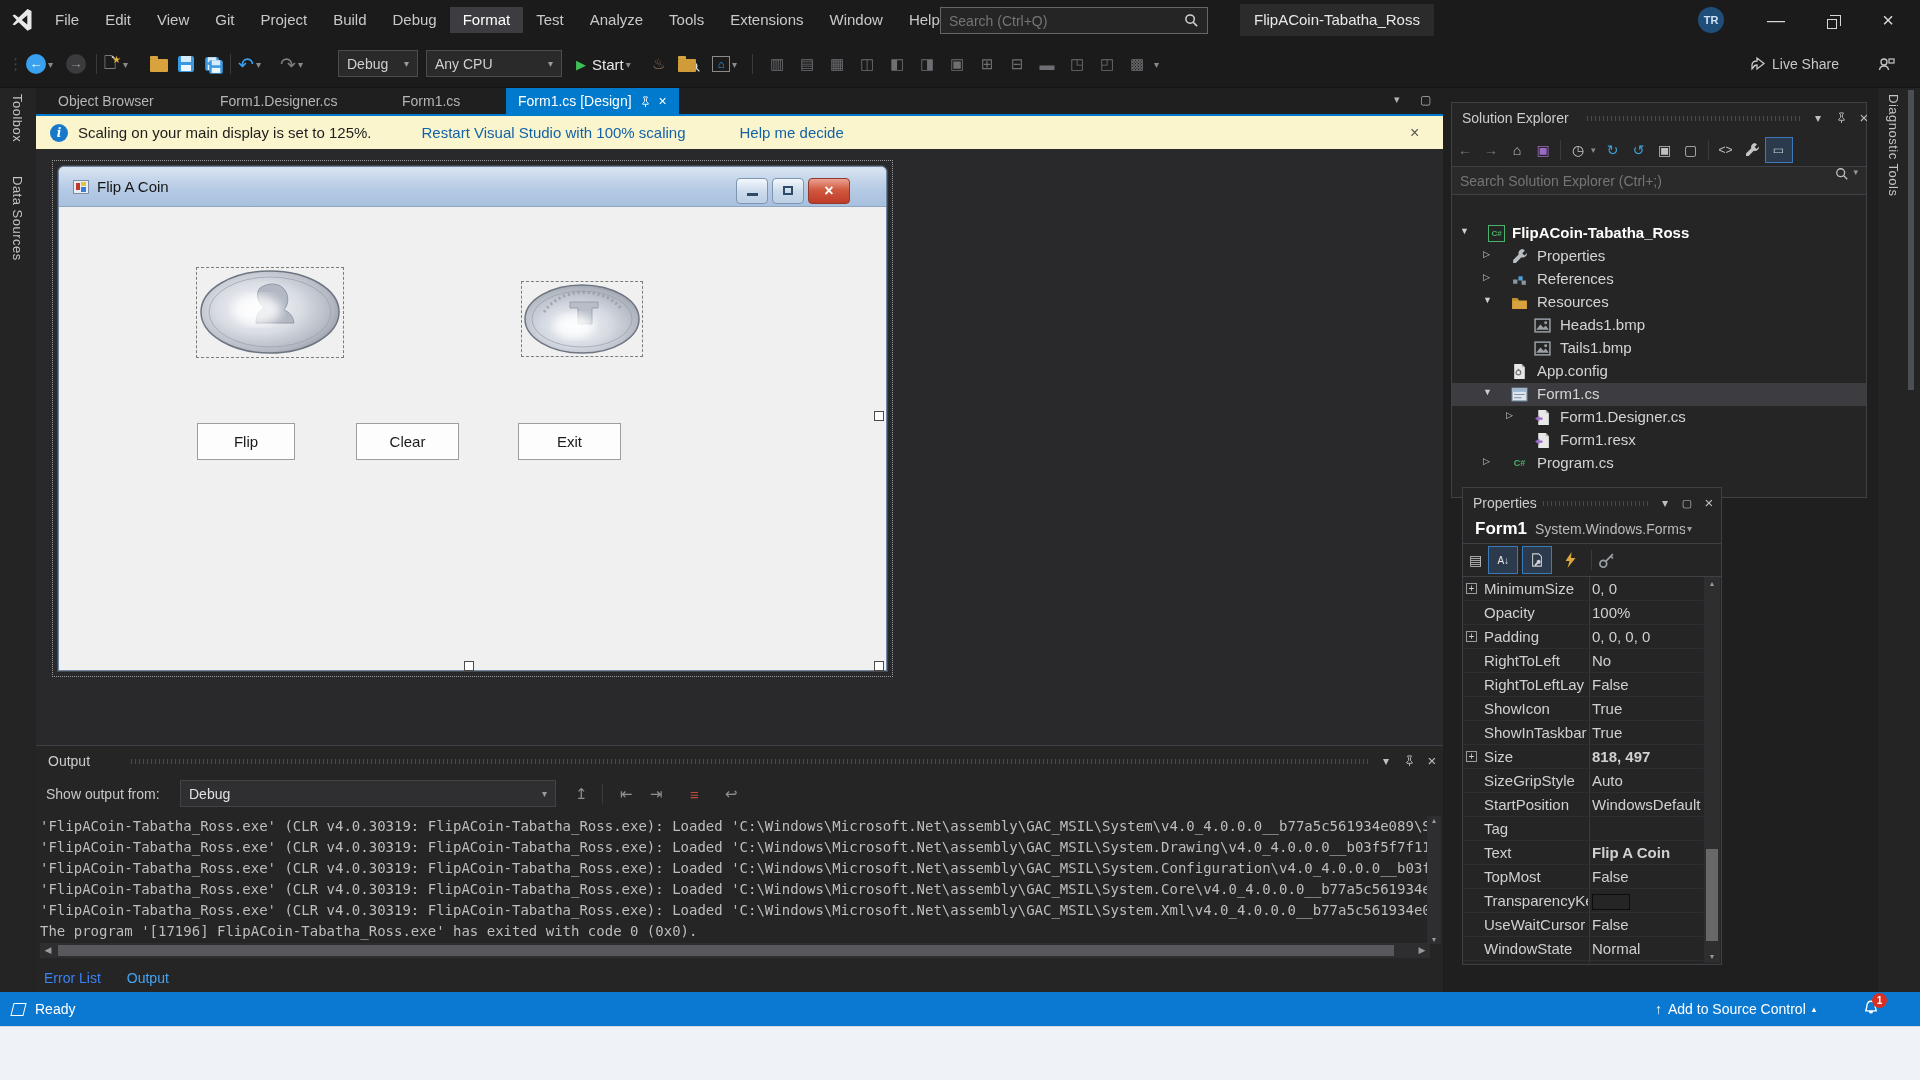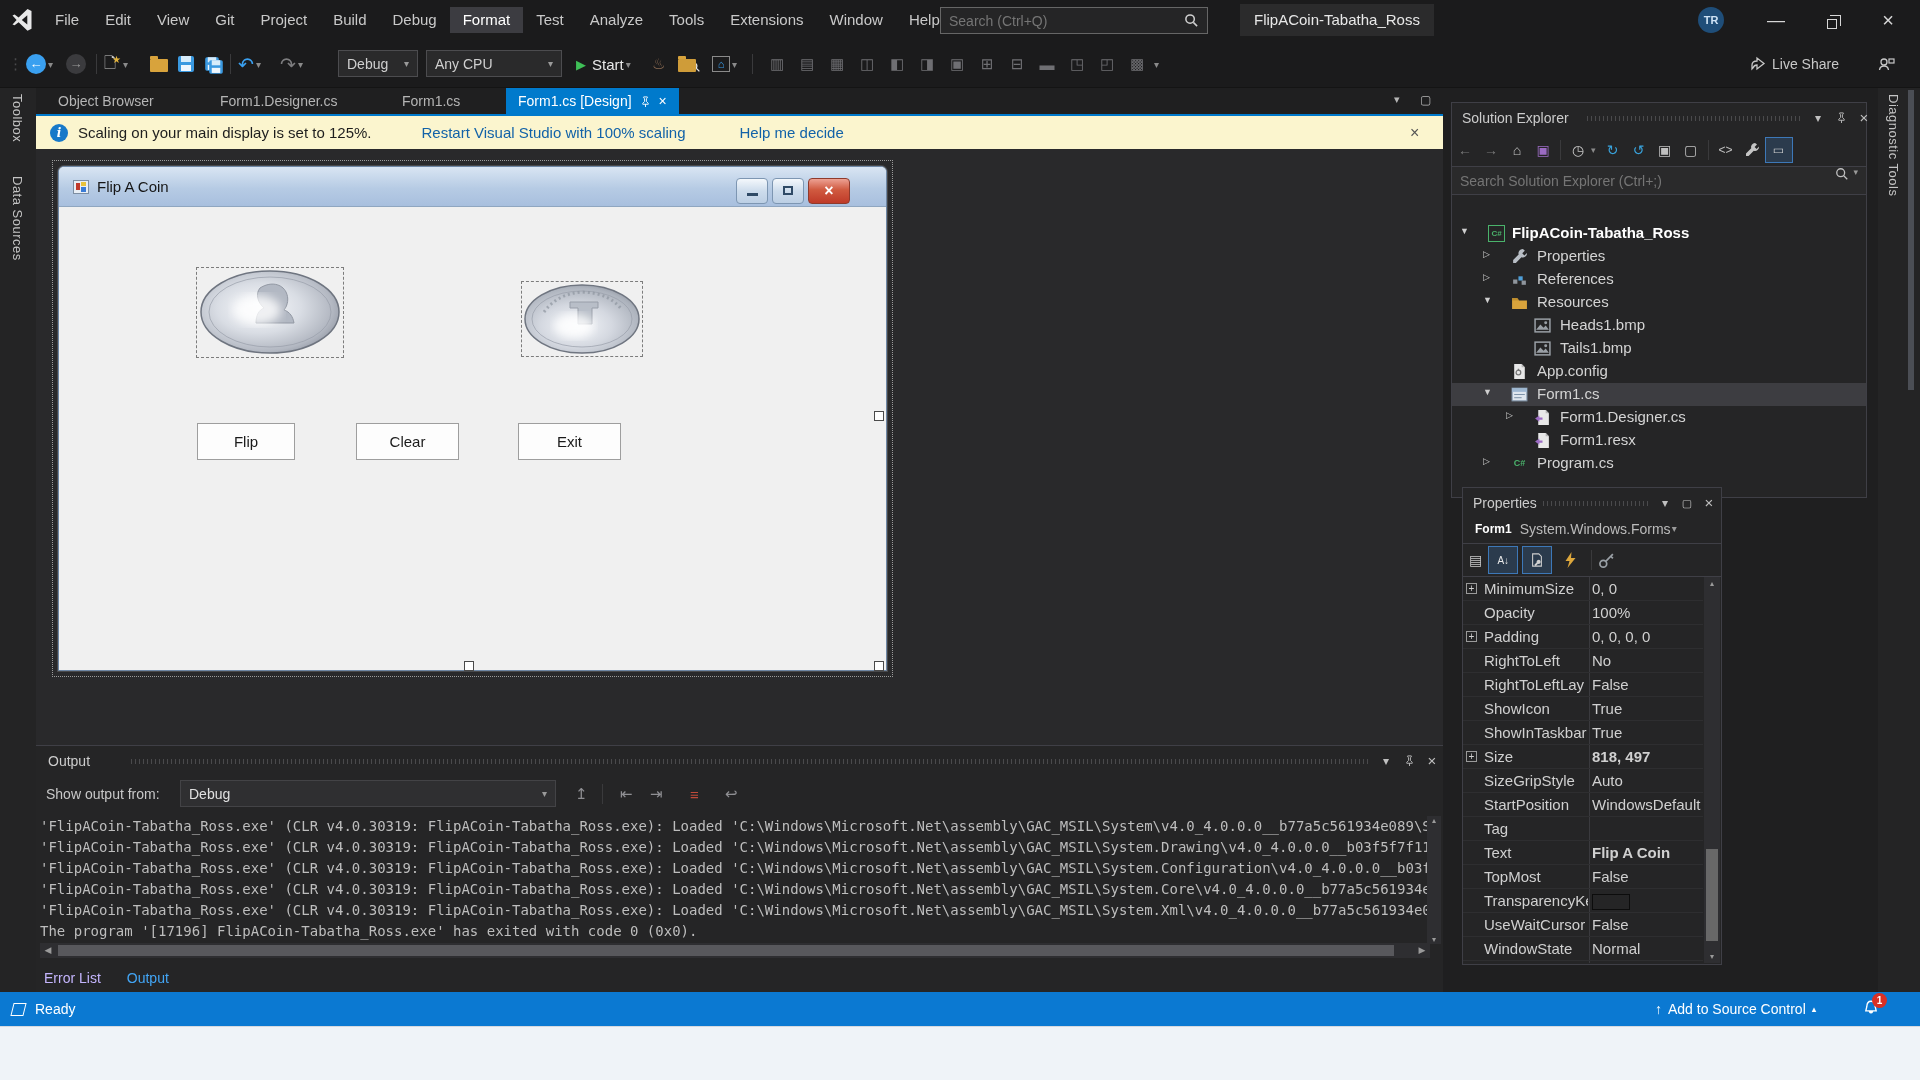--- a/index.html
+++ b/index.html
@@ -396,21 +396,21 @@
     <div class="vscroll">
       <span style="position:absolute;left:0;top:0;width:14px;text-align:center;color:#9a9a9a;font-size:8px">▴</span>
       <span style="position:absolute;left:0;bottom:0;width:14px;text-align:center;color:#9a9a9a;font-size:8px">▾</span>
     </div>
     <div class="hscroll">
       <span class="harrow" style="left:0">◀</span>
       <div class="hthumb"></div>
       <span class="harrow" style="right:0">▶</span>
     </div>
     <div class="bottom-tabs">
-      <span style="color:#c4b5fd">Error List</span>
+      <span style="color:#3b82f6">Error List</span>
       <span style="color:#42a5f5">Output</span>
     </div>
   </div>
 
   <div class="abs sol-exp">
     <div class="panel-head">
       <span style="margin-left:10px">Solution Explorer</span>
       <div class="dots" style="position:absolute;left:135px;top:13px;width:215px"></div>
       <span class="ph-ic" style="left:356px">▾</span>
       <svg class="abs" style="left:384px;top:9px" width="11" height="11" viewBox="0 0 12 12">
@@ -537,21 +537,21 @@
 
   <div class="abs props">
     <div class="panel-head">
       <span style="margin-left:10px">Properties</span>
       <div class="dots" style="position:absolute;left:80px;top:13px;width:105px"></div>
       <span class="ph-ic" style="left:192px">▾</span>
       <span class="ph-ic" style="left:214px;font-size:11px">▢</span>
       <span class="ph-ic" style="left:236px;font-size:15px">×</span>
     </div>
     <div class="obj-row">
-      <span class="bold" style="margin-left:12px;font-size:12px">Form1</span>
+      <span class="bold" style="margin-left:12px;font-size:17px">Form1</span>
       <span style="margin-left:8px;color:#bbbbbb;white-space:nowrap;overflow:hidden;width:150px">System.Windows.Forms.Fo</span>
       <span style="color:#9a9a9a;font-size:10px;margin-left:2px">▾</span>
     </div>
     <div class="pp-toolbar">
       <span style="margin:0 6px;color:#c8c8c8;font-size:14px">▤</span>
       <span class="pp-box">
           <span style="font-size:10px;color:#e8e8e8">A↓</span>
         </span>
       <span class="pp-box">
         <svg width="14" height="14" viewBox="0 0 16 16">

